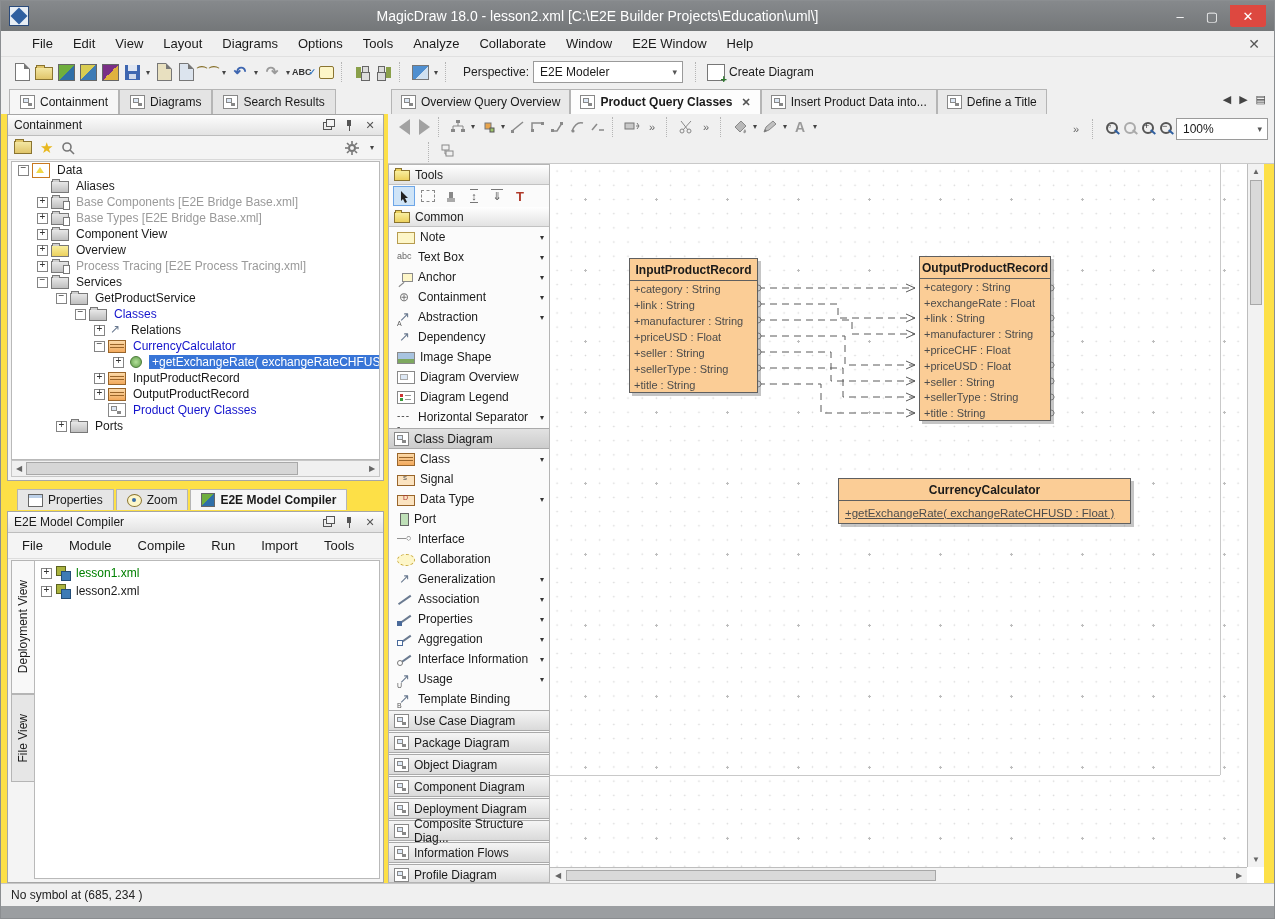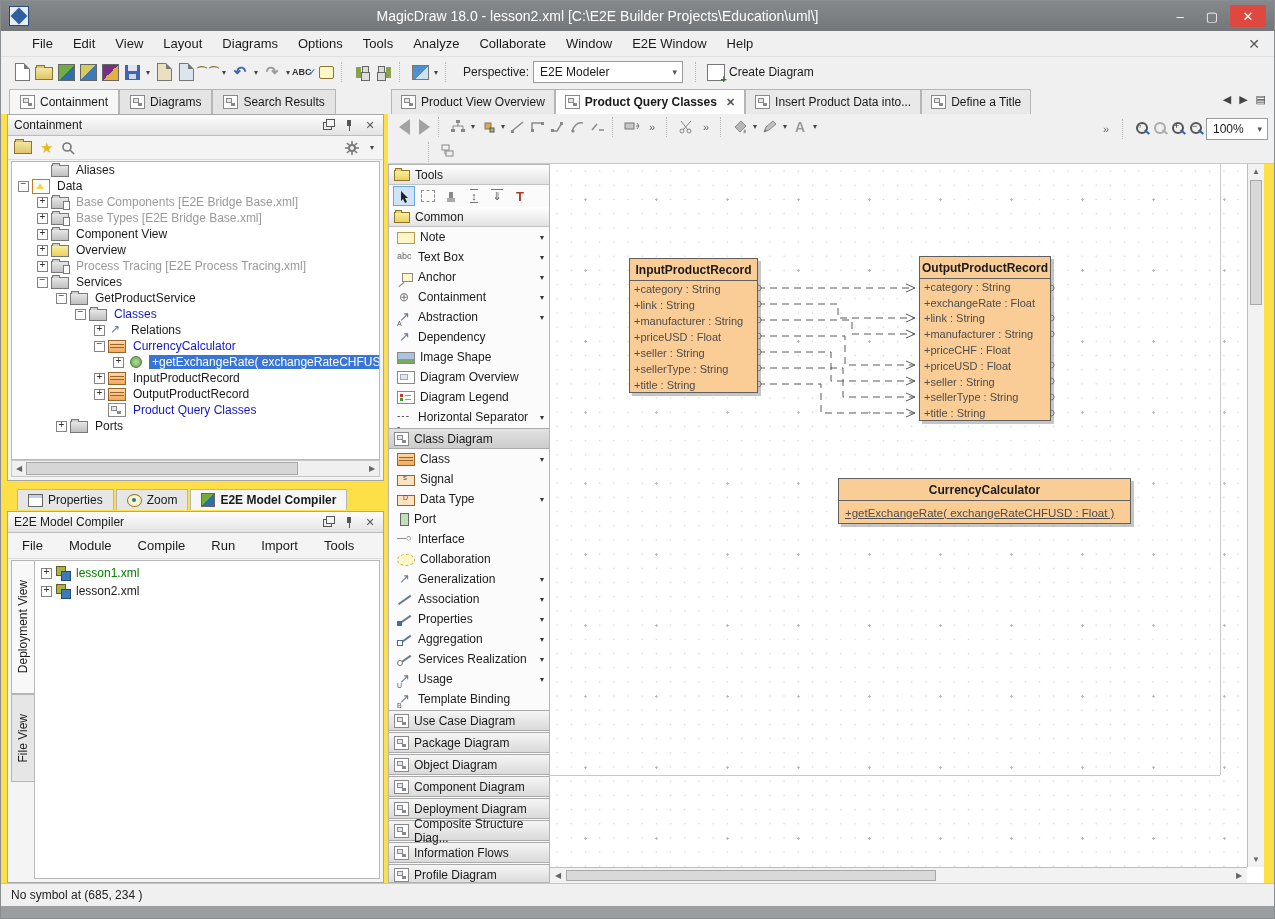--- a/index.html
+++ b/index.html
@@ -311,21 +311,21 @@
         <span>Diagrams</span>
       </div>
       <div class="ltab">
         <span class="mini-diag"></span>
         <span>Search Results</span>
       </div>
     </div>
     <div class="dtabs">
       <div class="dtab">
         <span class="mini-diag"></span>
-        <span>Product View Overview</span>
+        <span>Overview Query Overview</span>
       </div>
       <div class="dtab active">
         <span class="mini-diag"></span>
         <span>Product Query Classes</span>
         <span class="x">✕</span>
       </div>
       <div class="dtab">
         <span class="mini-diag"></span>
         <span>Insert Product Data into...</span>
       </div>
@@ -366,29 +366,29 @@
             <line x1="11" y1="7" x2="14" y2="7"></line>
             <line x1="2" y1="2" x2="4" y2="4"></line>
             <line x1="10" y1="10" x2="12" y2="12"></line>
             <line x1="10" y1="4" x2="12" y2="2"></line>
             <line x1="2" y1="12" x2="4" y2="10"></line>
           </g>
         </svg>
       <span class="dd-arrow"></span>
     </div>
     <div class="tree">
+      <div class="trow" style="padding-left:6px">
+          <span class="exp minus"></span>
+          <span class="tic tic-pkg"></span>
+          <span class="tl">Data</span>
+        </div>
       <div class="trow" style="padding-left:25px">
           <span class="exp none"></span>
           <span class="tic tic-folder"></span>
           <span class="tl">Aliases</span>
-        </div>
-      <div class="trow" style="padding-left:6px">
-          <span class="exp minus"></span>
-          <span class="tic tic-pkg"></span>
-          <span class="tl">Data</span>
         </div>
       <div class="trow" style="padding-left:25px">
           <span class="exp plus"></span>
           <span class="tic tic-folder file"></span>
           <span class="tl dim">Base Components [E2E Bridge Base.xml]</span>
         </div>
       <div class="trow" style="padding-left:25px">
           <span class="exp plus"></span>
           <span class="tic tic-folder file"></span>
           <span class="tl dim">Base Types [E2E Bridge Base.xml]</span>
@@ -617,21 +617,21 @@
         <span class="mag">
             <span class="sign">▫</span>
           </span>
         <span class="mag dim"></span>
         <span class="mag">
             <span class="sign">+</span>
           </span>
         <span class="mag">
             <span class="sign">−</span>
           </span>
-        <span class="combo" style="width:62px">
+        <span class="combo" style="width:92px">
             <span class="cv">100%</span>
           </span>
       </div>
     </div>
     <div class="dtb-row" style="padding-left:40px">
       <span class="tb-sep" style="margin-left:0"></span>
       <span class="dtb-ic">
           <svg width="16" height="16">
             <rect x="2" y="1" width="7" height="5" fill="none" stroke="#888"></rect>
             <rect x="6" y="7" width="7" height="5" fill="none" stroke="#888"></rect>
@@ -766,21 +766,21 @@
         <span class="lbl">Properties</span>
         <span class="dd"></span>
       </div>
     <div class="pitem">
         <span class="pi pi-slash pi-aggr"></span>
         <span class="lbl">Aggregation</span>
         <span class="dd"></span>
       </div>
     <div class="pitem">
         <span class="pi pi-slash pi-ireal"></span>
-        <span class="lbl">Services Realization</span>
+        <span class="lbl">Interface Information</span>
         <span class="dd"></span>
       </div>
     <div class="pitem">
         <span class="pi pi-ne pi-sub pi-subu"></span>
         <span class="lbl">Usage</span>
         <span class="dd"></span>
       </div>
     <div class="pitem">
         <span class="pi pi-ne pi-sub pi-subb"></span>
         <span class="lbl">Template Binding</span>

